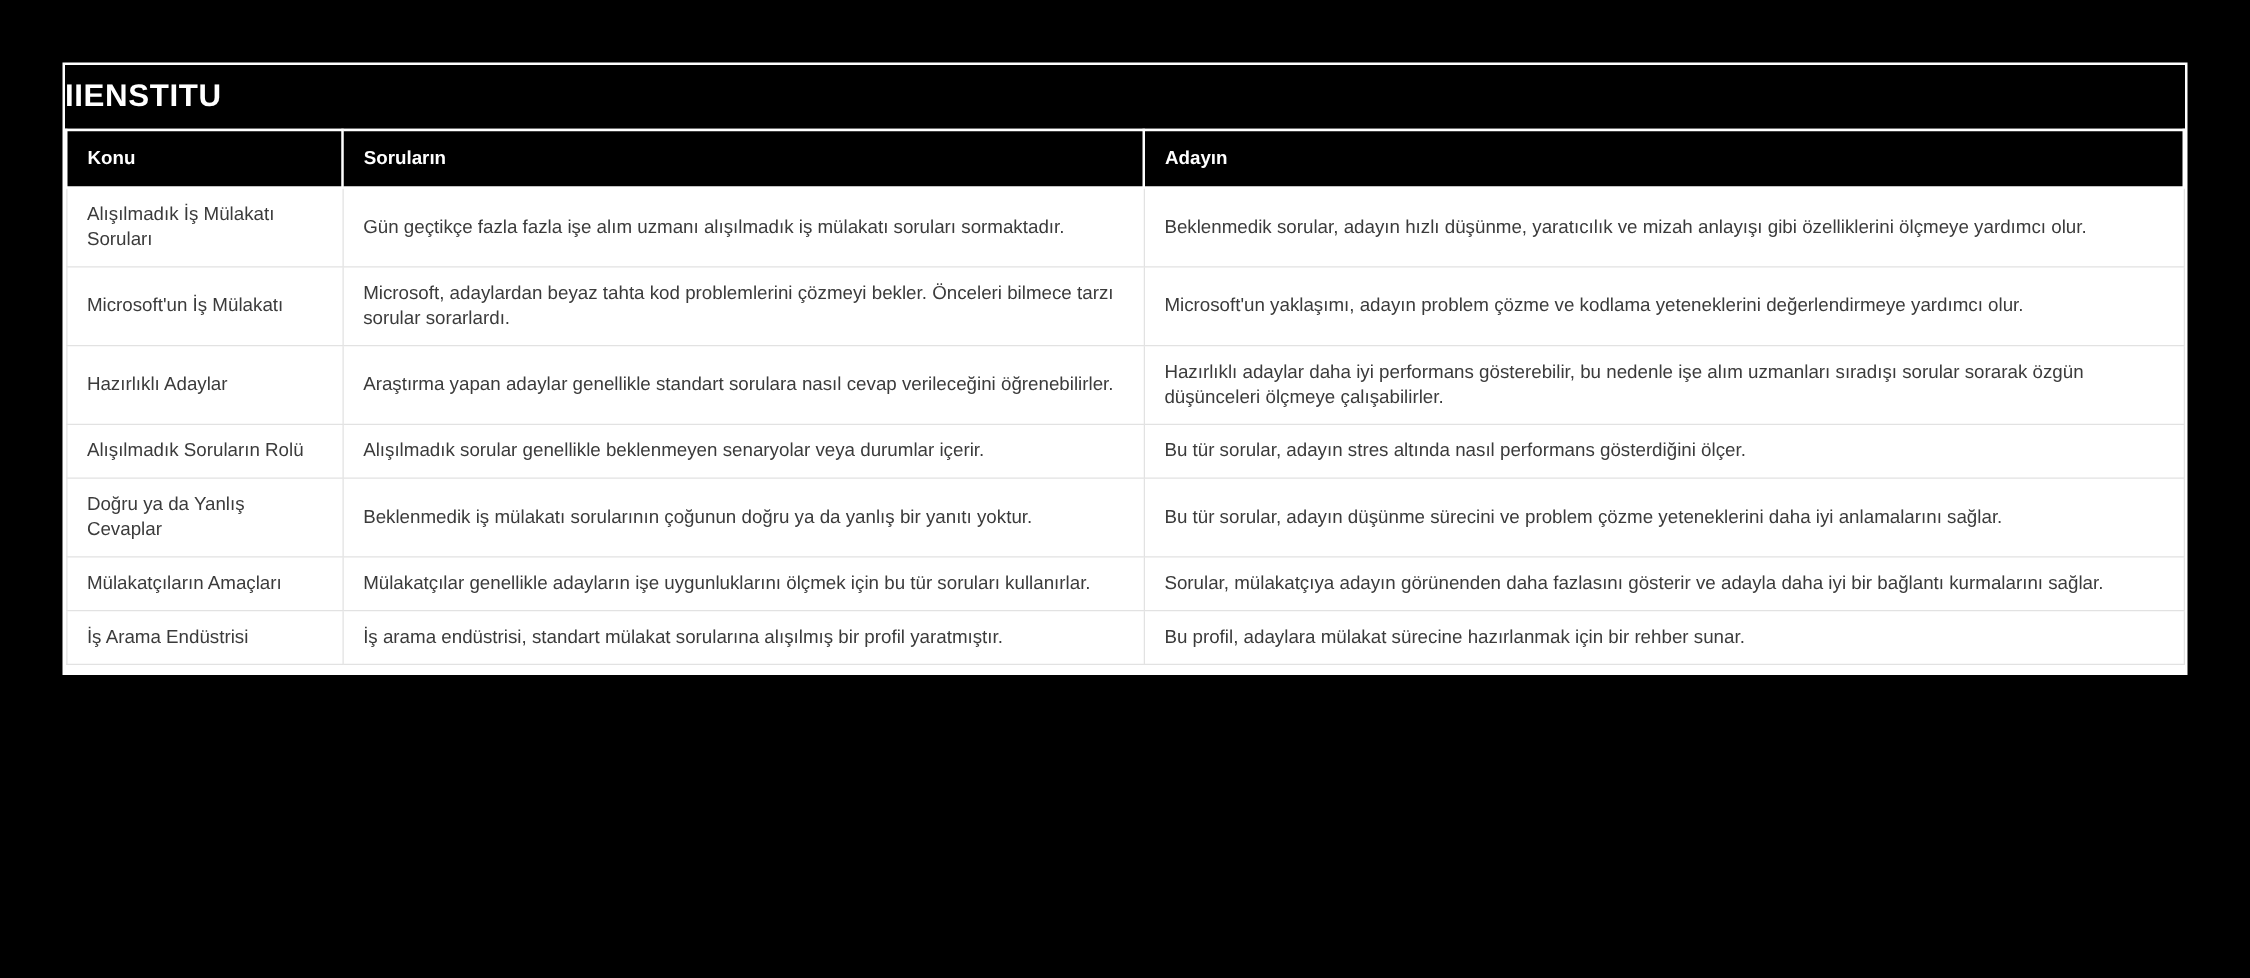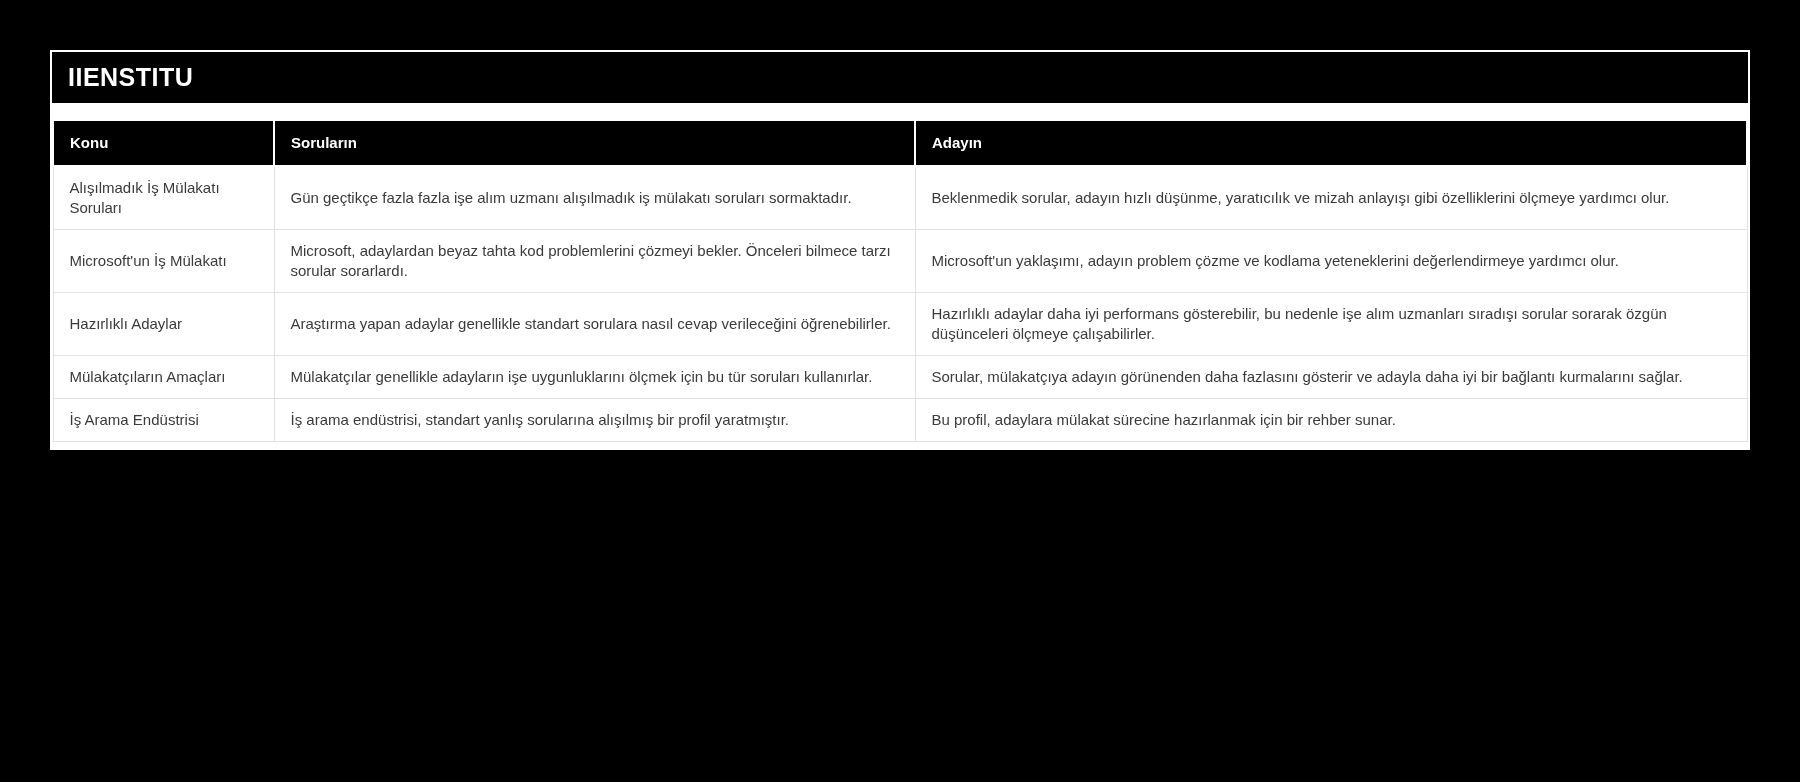--- a/index.html
+++ b/index.html
@@ -23,28 +23,27 @@
     box-sizing: border-box;
     background: #ffffff;
     padding: 2px 2px 8px 2px;
   }
   .title-band {
     background: #000000;
     color: #ffffff;
     font-size: 25px;
     font-weight: 700;
     letter-spacing: 0.5px;
-    padding: 11px 16px 12px 16px;
+    padding: 11px 16px 12px 0;
     line-height: 28px;
   }
   table.topics {
     width: 100%;
     border-collapse: collapse;
     table-layout: fixed;
-    margin-top: 16px;
   }
   table.topics thead th {
     background: #000000;
     color: #ffffff;
     font-size: 15px;
     font-weight: 700;
     text-align: left;
     padding: 13px 16px;
     line-height: 18px;
     border: 2px solid #ffffff;
@@ -89,25 +88,35 @@
     <td>Microsoft'un İş Mülakatı</td>
     <td>Microsoft, adaylardan beyaz tahta kod problemlerini çözmeyi bekler. Önceleri bilmece tarzı sorular sorarlardı.</td>
     <td>Microsoft'un yaklaşımı, adayın problem çözme ve kodlama yeteneklerini değerlendirmeye yardımcı olur.</td>
   </tr>
           <tr>
     <td>Hazırlıklı Adaylar</td>
     <td>Araştırma yapan adaylar genellikle standart sorulara nasıl cevap verileceğini öğrenebilirler.</td>
     <td>Hazırlıklı adaylar daha iyi performans gösterebilir, bu nedenle işe alım uzmanları sıradışı sorular sorarak özgün düşünceleri ölçmeye çalışabilirler.</td>
   </tr>
           <tr>
+    <td>Alışılmadık Soruların Rolü</td>
+    <td>Alışılmadık sorular genellikle beklenmeyen senaryolar veya durumlar içerir.</td>
+    <td>Bu tür sorular, adayın stres altında nasıl performans gösterdiğini ölçer.</td>
+  </tr>
+          <tr>
+    <td>Doğru ya da Yanlış Cevaplar</td>
+    <td>Beklenmedik iş mülakatı sorularının çoğunun doğru ya da yanlış bir yanıtı yoktur.</td>
+    <td>Bu tür sorular, adayın düşünme sürecini ve problem çözme yeteneklerini daha iyi anlamalarını sağlar.</td>
+  </tr>
+          <tr>
     <td>Mülakatçıların Amaçları</td>
     <td>Mülakatçılar genellikle adayların işe uygunluklarını ölçmek için bu tür soruları kullanırlar.</td>
     <td>Sorular, mülakatçıya adayın görünenden daha fazlasını gösterir ve adayla daha iyi bir bağlantı kurmalarını sağlar.</td>
   </tr>
           <tr>
     <td>İş Arama Endüstrisi</td>
-    <td>İş arama endüstrisi, standart yanlış sorularına alışılmış bir profil yaratmıştır.</td>
+    <td>İş arama endüstrisi, standart mülakat sorularına alışılmış bir profil yaratmıştır.</td>
     <td>Bu profil, adaylara mülakat sürecine hazırlanmak için bir rehber sunar.</td>
   </tr>
         </tbody>
     </table>
   </div>
 </div>
 
 </body></html>

